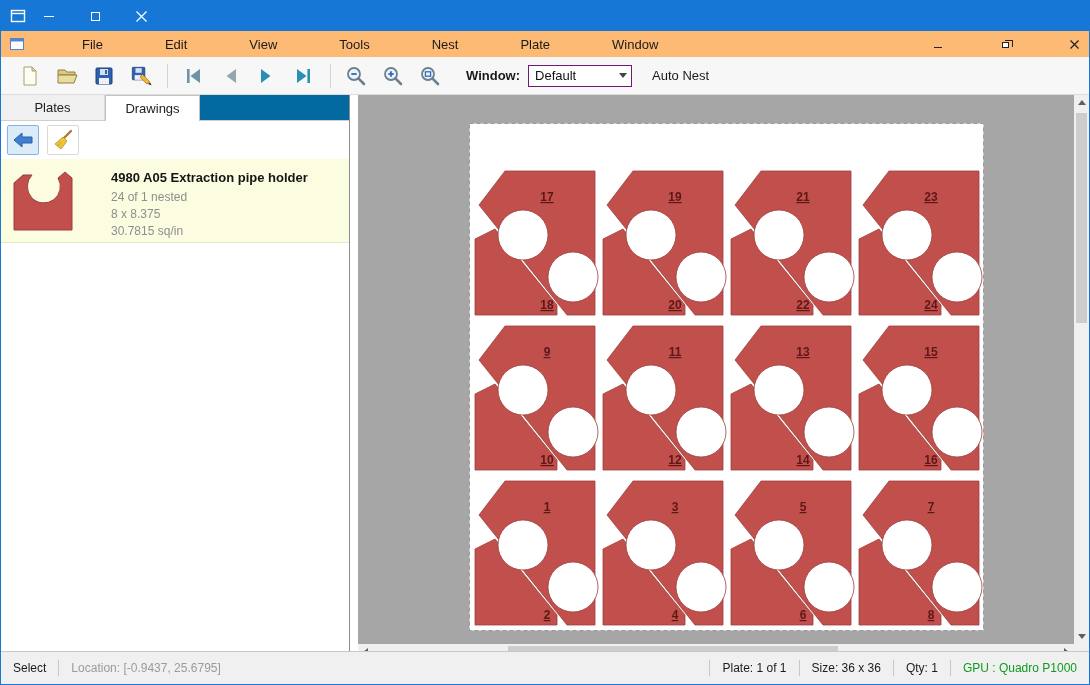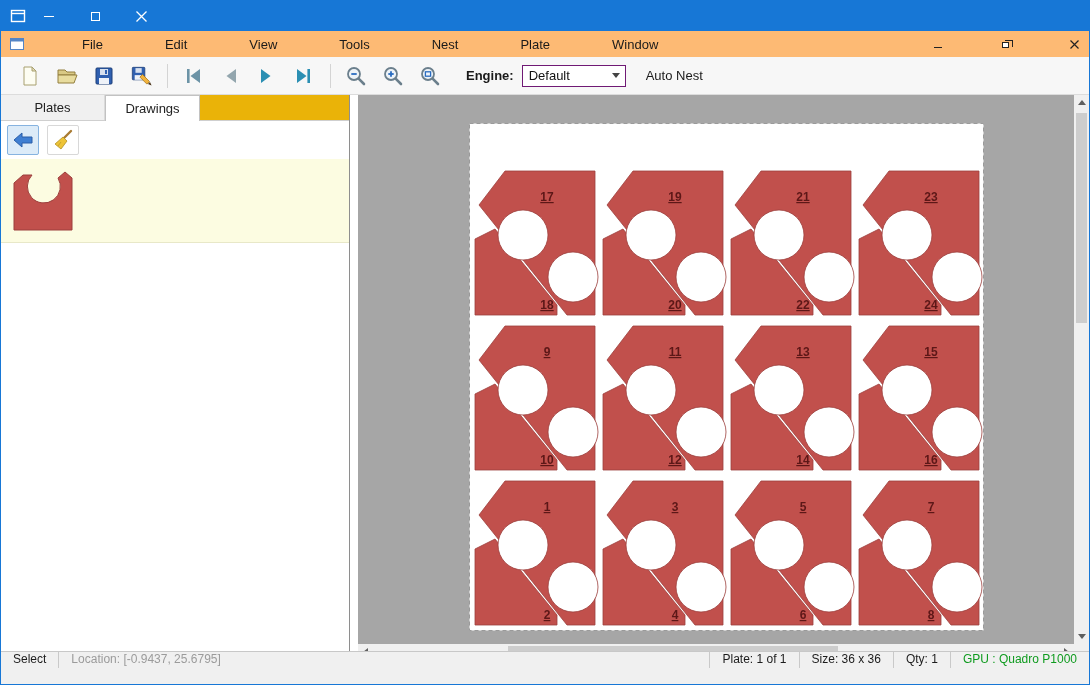--- a/index.html
+++ b/index.html
@@ -37,21 +37,21 @@
   .engine-label { font-size:13px; font-weight:bold; color:#1a1a1a; margin:0 8px 0 14px; }
   .combo { width:104px; height:22px; border:1px solid #701a75; background:#fff; display:flex; align-items:center; }
   .combo-text { flex:1 1 auto; font-size:13px; padding-left:6px; color:#111; }
   .combo-arrow { width:17px; height:100%; display:flex; align-items:center; justify-content:center; }
   .combo-arrow::after { content:""; border-left:4px solid transparent; border-right:4px solid transparent; border-top:5px solid #444; }
   .autonest { font-size:13px; color:#1a1a1a; margin-left:20px; cursor:default; }
 
   
   .sidebar { position:absolute; left:0; top:94px; width:349px; bottom:25px; background:#fff;
              border-right:1px solid #8e8e8e; }
-  .tabstrip { height:26px; background:#eab308; border-bottom:1px solid #cfcfcf; display:flex; }
+  .tabstrip { height:26px; background:#0369a1; border-bottom:1px solid #cfcfcf; display:flex; }
   .tab { width:104px; display:flex; align-items:center; justify-content:center; font-size:13px;
          color:#222; background:#f0f0f0; border-right:1px solid #dadada; }
   .tab.active { width:95px; background:#fff; border:1px solid #c2c2c2; border-bottom:none; margin-bottom:-1px; }
   .panel-toolbar { height:38px; background:#fff; display:flex; align-items:center; padding-left:6px; gap:8px; }
   .ptool { appearance:none; width:32px; height:30px; display:flex; align-items:center; justify-content:center;
            background:#fff; border:1px solid #d8d8d8; border-radius:2px; }
   .ptool.sel { background:#dcebf8; border-color:#86b3e0; }
   .drawing-item { height:84px; background:#fcfce1; border-bottom:1px solid #e8e8c8; display:flex; }
   .thumb { width:64px; height:64px; margin:10px 0 0 10px; flex:0 0 auto; }
   .meta { margin-left:36px; padding-top:11px; }
@@ -76,21 +76,21 @@
   .arr { position:absolute; width:15px; height:15px; display:flex; align-items:center; justify-content:center; }
   .arr.up    { top:0; }    .arr.down  { bottom:0; }
   .arr.left  { left:0; }   .arr.right { right:0; }
   .arr.up::after    { content:""; border-left:4px solid transparent; border-right:4px solid transparent; border-bottom:5px solid #5f5f5f; }
   .arr.down::after  { content:""; border-left:4px solid transparent; border-right:4px solid transparent; border-top:5px solid #5f5f5f; }
   .arr.left::after  { content:""; border-top:4px solid transparent; border-bottom:4px solid transparent; border-right:5px solid #5f5f5f; }
   .arr.right::after { content:""; border-top:4px solid transparent; border-bottom:4px solid transparent; border-left:5px solid #5f5f5f; }
 
   
   .statusbar { position:absolute; left:0; bottom:0; right:0; height:33px; background:#f0f0f0;
-               border-top:1px solid #c8c8c8; display:flex; align-items:flex-start; font-size:12px; color:#1c1c1c; }
+               border-top:1px solid #c8c8c8; display:flex; align-items:center; font-size:12px; color:#1c1c1c; }
   .sb-cell { padding:0 12px; white-space:nowrap; }
   .sb-sep { width:1px; height:16px; background:#c9c9c9; }
   .sb-gray { color:#9b9b9b; }
   .sb-grow { flex:1 1 auto; }
   .sb-gpu { color:var(--gpu-text,#0f9b1f); }
 </style>
 </head>
 <body>
 
 <div id="app">
@@ -210,21 +210,21 @@
         <line x1="9" y1="6.3" x2="9" y2="11.7" stroke="#2a6cc0" stroke-width="1.8"></line>
       </svg>
     </button>
     <button class="tbtn">
       <svg width="22" height="22" viewBox="0 0 22 22">
         <circle cx="9" cy="9" r="6" fill="#edf3f8" stroke="#6b7f8c" stroke-width="1.8"></circle>
         <line x1="13.6" y1="13.6" x2="19" y2="19" stroke="#6b7f8c" stroke-width="2.6" stroke-linecap="round"></line>
         <rect x="6.4" y="6.8" width="5.2" height="4.4" fill="none" stroke="#2a6cc0" stroke-width="1.3"></rect>
       </svg>
     </button>
-    <span class="engine-label">Engine:</span>
+    <span class="engine-label">Window:</span>
     <div class="combo">
       <span class="combo-text">Default</span>
       <span class="combo-arrow"></span>
     </div>
     <span class="autonest">Auto Nest</span>
   </div>
 
   <div class="sidebar">
     <div class="tabstrip">
       <div class="tab">
@@ -245,20 +245,26 @@
           <line x1="20" y1="3" x2="12" y2="11" stroke="#a97b33" stroke-width="2.4" stroke-linecap="round"></line>
           <path d="M12 9 L16 13 L10 21 L4 16 Z" fill="#eec437" stroke="#b29125" stroke-width="0.8"></path>
           <line x1="7" y1="18" x2="10" y2="14" stroke="#c8a52c" stroke-width="1"></line>
         </svg>
       </button>
     </div>
     <div class="drawing-item">
       <svg class="thumb" viewBox="0 0 64 64">
         <path d="M3 61 L3 14 L12 6 L21 6 A16.5 16.5 0 1 0 47 9 L54 3 L61 9 L61 61 Z" fill="var(--part-fill,#c1504c)" stroke="#9c3f3c" stroke-width="1"></path>
       </svg>
+      <div class="meta">
+        <div class="dtitle">4980 A05 Extraction pipe holder</div>
+        <div class="dsub">24 of 1 nested</div>
+        <div class="dsub">8 x 8.375</div>
+        <div class="dsub">30.7815 sq/in</div>
+      </div>
     </div>
   </div>
 
   <div class="canvas">
     <svg class="plate-svg" width="515" height="508" viewBox="0 0 515 508">
       <defs>
         <g id="pair">
           <path class="partA" d="M34 6 H124 V150 H96 L8 40 Z"></path>
           <path class="partB" d="M4 150 L4 74 L24 64 L86 140 L86 150 Z"></path>
           <circle class="hole" cx="52" cy="70" r="25"></circle>

